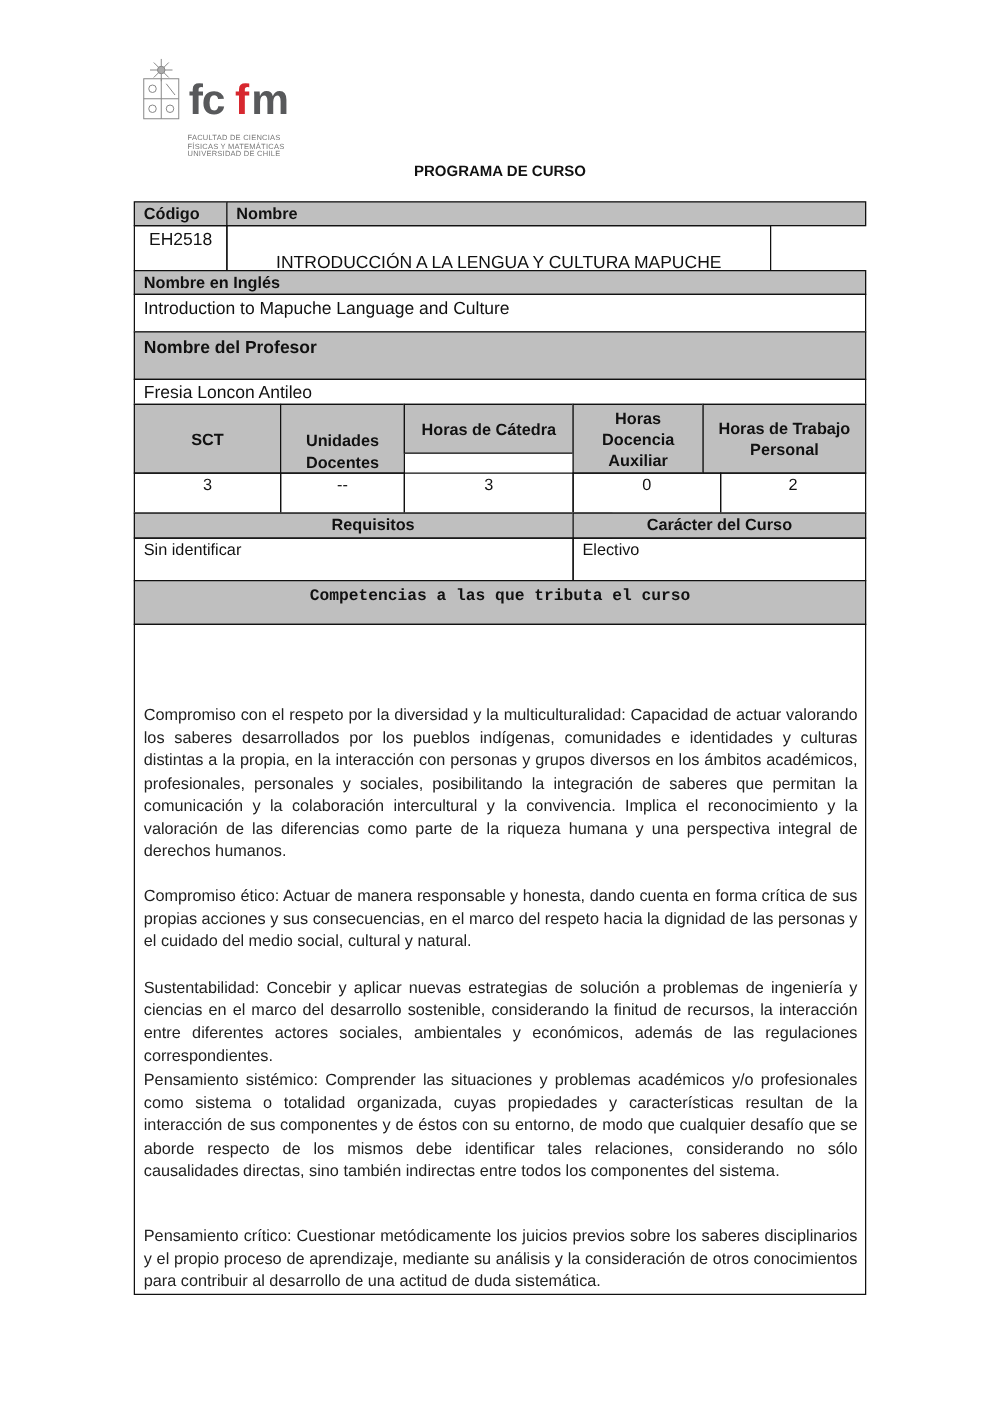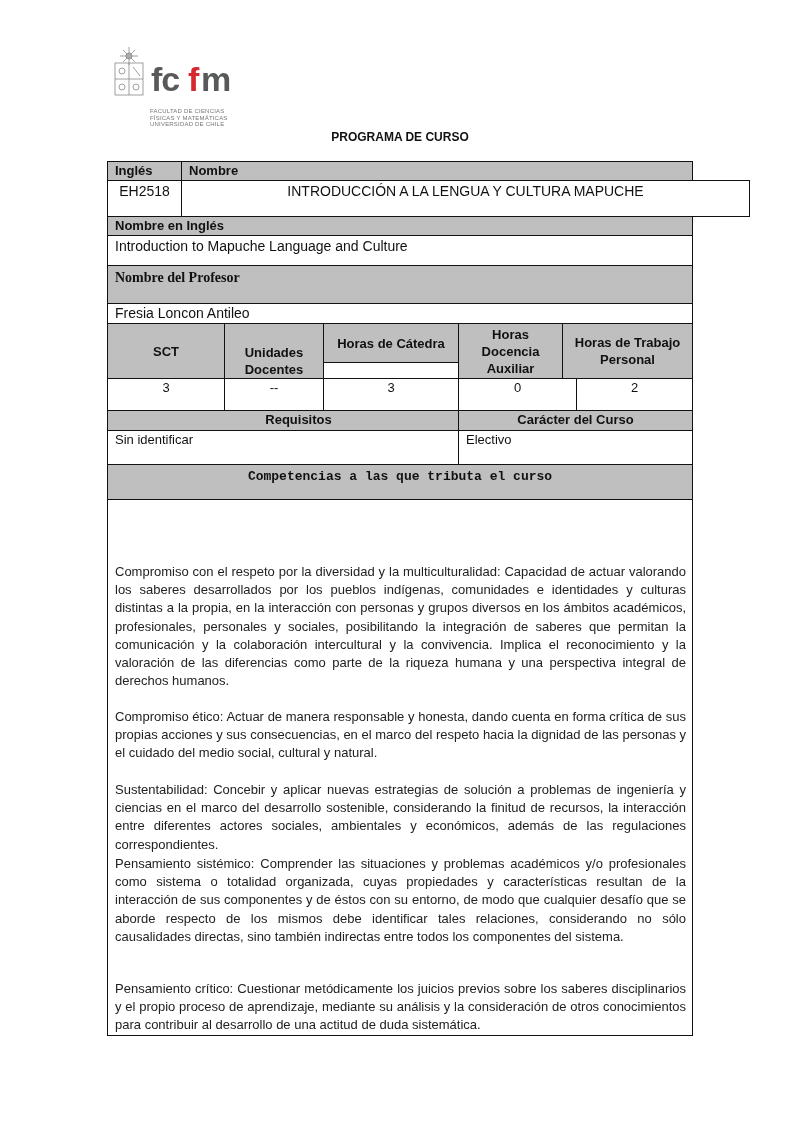--- a/index.html
+++ b/index.html
@@ -45,30 +45,30 @@
   </svg>
 </div>
 <div class="logo-text">
   <div>FACULTAD DE CIENCIAS</div>
   <div>FÍSICAS Y MATEMÁTICAS</div>
   <div>UNIVERSIDAD DE CHILE</div>
 </div>
 
 <div class="doc-title">PROGRAMA DE CURSO</div>
 
-<div class="cell hdr" style="left:107px;top:161px;width:75px;height:20px;padding-left:7px;">Inglés</div>
+<div class="cell hdr" style="left:107px;top:161px;width:75px;height:20px;padding-left:7px;">Código</div>
 <div class="cell hdr" style="left:181px;top:161px;width:512px;height:20px;padding-left:7px;">Nombre</div>
 
 <div class="cell c" style="left:107px;top:180px;width:75px;height:37px;font-size:14px;padding-top:2px;">EH2518</div>
-<div class="cell c" style="left:181px;top:180px;width:569px;height:37px;font-size:14px;padding-top:2px;">INTRODUCCIÓN A LA LENGUA Y CULTURA MAPUCHE</div>
+<div class="cell c" style="left:181px;top:180px;width:436px;height:37px;font-size:14px;padding-top:20px;">INTRODUCCIÓN A LA LENGUA Y CULTURA MAPUCHE</div>
 
 <div class="cell hdr" style="left:107px;top:216px;width:586px;height:20px;padding-left:7px;">Nombre en Inglés</div>
 <div class="cell" style="left:107px;top:235px;width:586px;height:31px;padding-left:7px;padding-top:2px;font-size:14px;">Introduction to Mapuche Language and Culture</div>
 
-<div class="cell hdr" style="left:107px;top:265px;width:586px;height:39px;padding-left:7px;padding-top:3px;font-size:14px;font-family:Liberation Serif, serif;">Nombre del Profesor</div>
+<div class="cell hdr" style="left:107px;top:265px;width:586px;height:39px;padding-left:7px;padding-top:3px;font-size:14px;">Nombre del Profesor</div>
 <div class="cell" style="left:107px;top:303px;width:586px;height:21px;padding-left:7px;padding-top:1px;font-size:14px;">Fresia Loncon Antileo</div>
 
 <div class="cell hdr c" style="left:107px;top:323px;width:118px;height:56px;display:flex;align-items:center;justify-content:center;">
     <span>SCT</span>
   </div>
 <div class="cell hdr c" style="left:224px;top:323px;width:100px;height:56px;display:flex;align-items:flex-end;justify-content:center;">
     <span style="width:70px;">Unidades Docentes</span>
   </div>
 <div class="cell hdr c" style="left:323px;top:323px;width:136px;height:40px;display:flex;align-items:center;justify-content:center;">
     <span>Horas de Cátedra</span>

